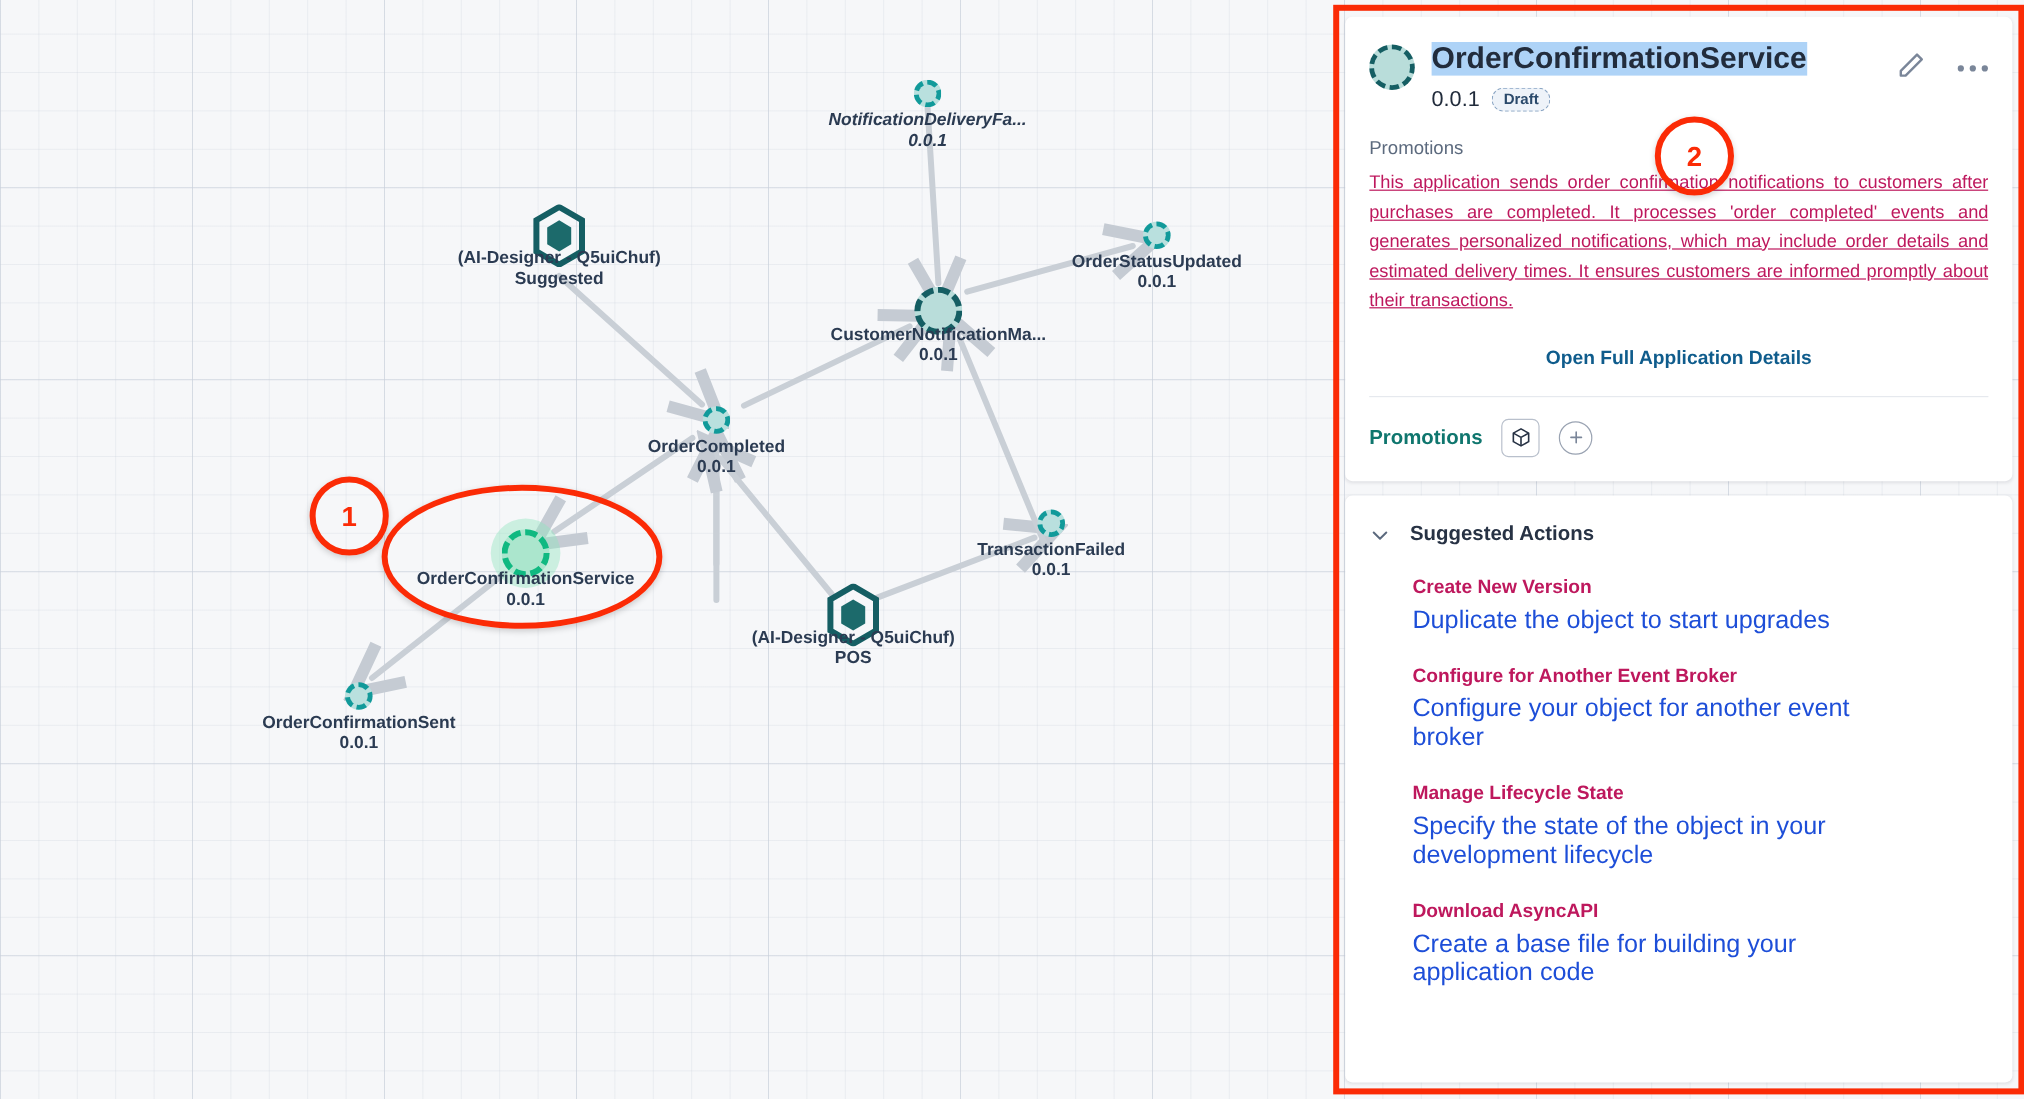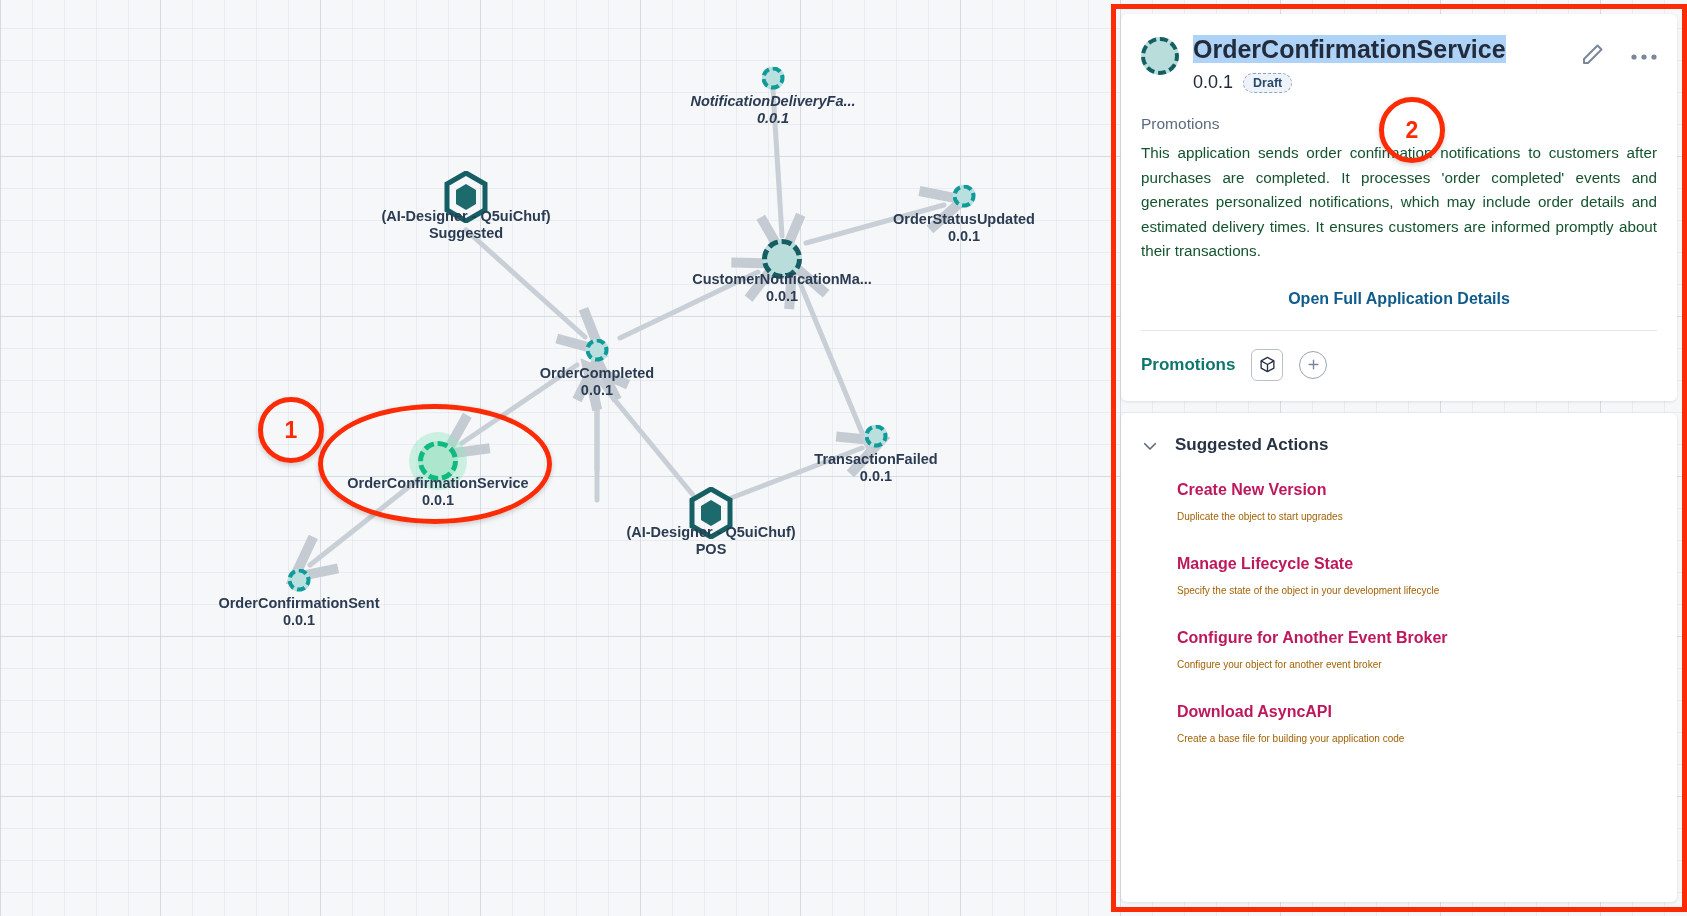--- a/index.html
+++ b/index.html
@@ -92,22 +92,22 @@
   .obj-version{font-size:18px;color:#212b3b;}
   .badge{
     font-size:12.5px;font-weight:bold;color:#2b4a6b;
     border:1px dashed #8ba6c4;border-radius:11px;padding:2px 9px;background:#eef3f9;
   }
   .hdr-icons{display:flex;align-items:center;gap:26px;padding-top:10px;}
   .ic{color:#7a8699;cursor:pointer;}
 
   .sec-label{font-size:15.5px;color:#5c6a7e;margin:22px 0 8px 0;}
   .desc{
-    font-size:15.2px;line-height:24.5px;color:#14532d;text-align:justify;
-    max-height:124px;overflow:hidden;
+    font-size:15.2px;line-height:24.5px;color:#be185d;text-align:justify;
+    max-height:124px;overflow:hidden;text-decoration:underline;
   }
   .open-link{
     display:block;text-align:center;color:#0f5c8c;font-weight:bold;font-size:16px;
     padding:26px 0 22px 0;border-bottom:1px solid #e6e9ee;cursor:pointer;
   }
   .promo-row{display:flex;align-items:center;gap:16px;padding:18px 20px 20px 20px;}
   .promo-label{font-size:17px;font-weight:bold;color:#0f766e;}
   .promo-btn{
     width:30px;height:30px;border:1px solid #b9c0cc;border-radius:6px;background:#fff;
     display:flex;align-items:center;justify-content:center;cursor:pointer;color:#273244;
@@ -115,21 +115,21 @@
   .promo-add{
     width:26px;height:26px;border-radius:50%;border:1.6px solid #9aa3b2;
     display:flex;align-items:center;justify-content:center;cursor:pointer;color:#7a8699;
   }
 
   #actions-card{flex:1;padding:22px 20px 20px 20px;overflow:hidden;}
   .actions-head{display:flex;align-items:flex-end;gap:16px;}
   .actions-title{font-size:17px;font-weight:bold;color:#273244;}
   .action-item{margin-top:26px;}
   .action-title{font-size:16px;font-weight:bold;color:#be185d;cursor:pointer;}
-  .action-desc{font-size:10px;color:#a16207;line-height:24px;margin-top:6px;max-width:400px;}
+  .action-desc{font-size:21px;color:#1d4ed8;line-height:24px;margin-top:6px;max-width:400px;}
 </style>
 </head>
 <body>
 
 <div id="graph-canvas">
 
   <svg id="edge-layer" viewBox="0 0 1687 916">
     <defs>
       <marker id="ar" markerWidth="11" markerHeight="11" refX="5" refY="5" orient="auto">
         <path d="M1,1 L9,5 L1,9" fill="none" stroke="#c5cbd3" stroke-width="2"></path>
@@ -296,26 +296,26 @@
       </span>
       <span class="actions-title">Suggested Actions</span>
     </div>
 
     <div style="padding-left:36px;">
       <div class="action-item">
         <div class="action-title">Create New Version</div>
         <div class="action-desc">Duplicate the object to start upgrades</div>
       </div>
       <div class="action-item">
+        <div class="action-title">Configure for Another Event Broker</div>
+        <div class="action-desc">Configure your object for another event broker</div>
+      </div>
+      <div class="action-item">
         <div class="action-title">Manage Lifecycle State</div>
         <div class="action-desc">Specify the state of the object in your development lifecycle</div>
-      </div>
-      <div class="action-item">
-        <div class="action-title">Configure for Another Event Broker</div>
-        <div class="action-desc">Configure your object for another event broker</div>
       </div>
       <div class="action-item">
         <div class="action-title">Download AsyncAPI</div>
         <div class="action-desc">Create a base file for building your application code</div>
       </div>
     </div>
   </div>
 </div>
 
 <div class="anno-num" style="left:1379px;top:97px;">

